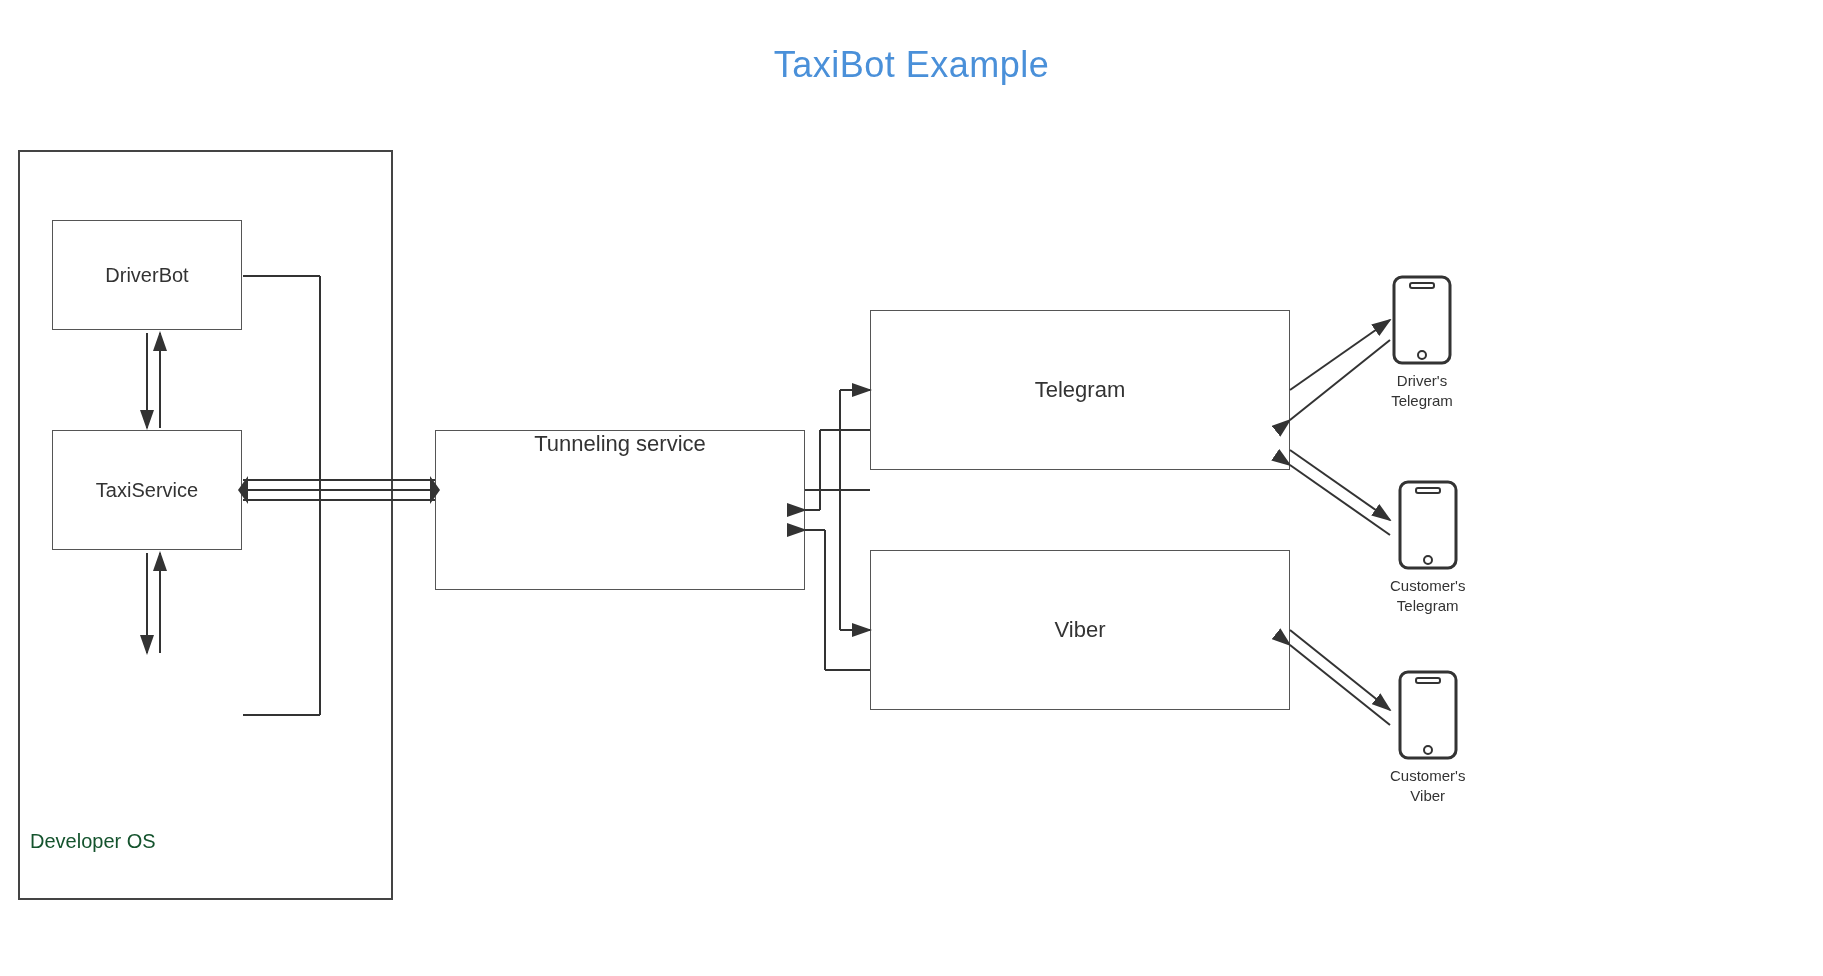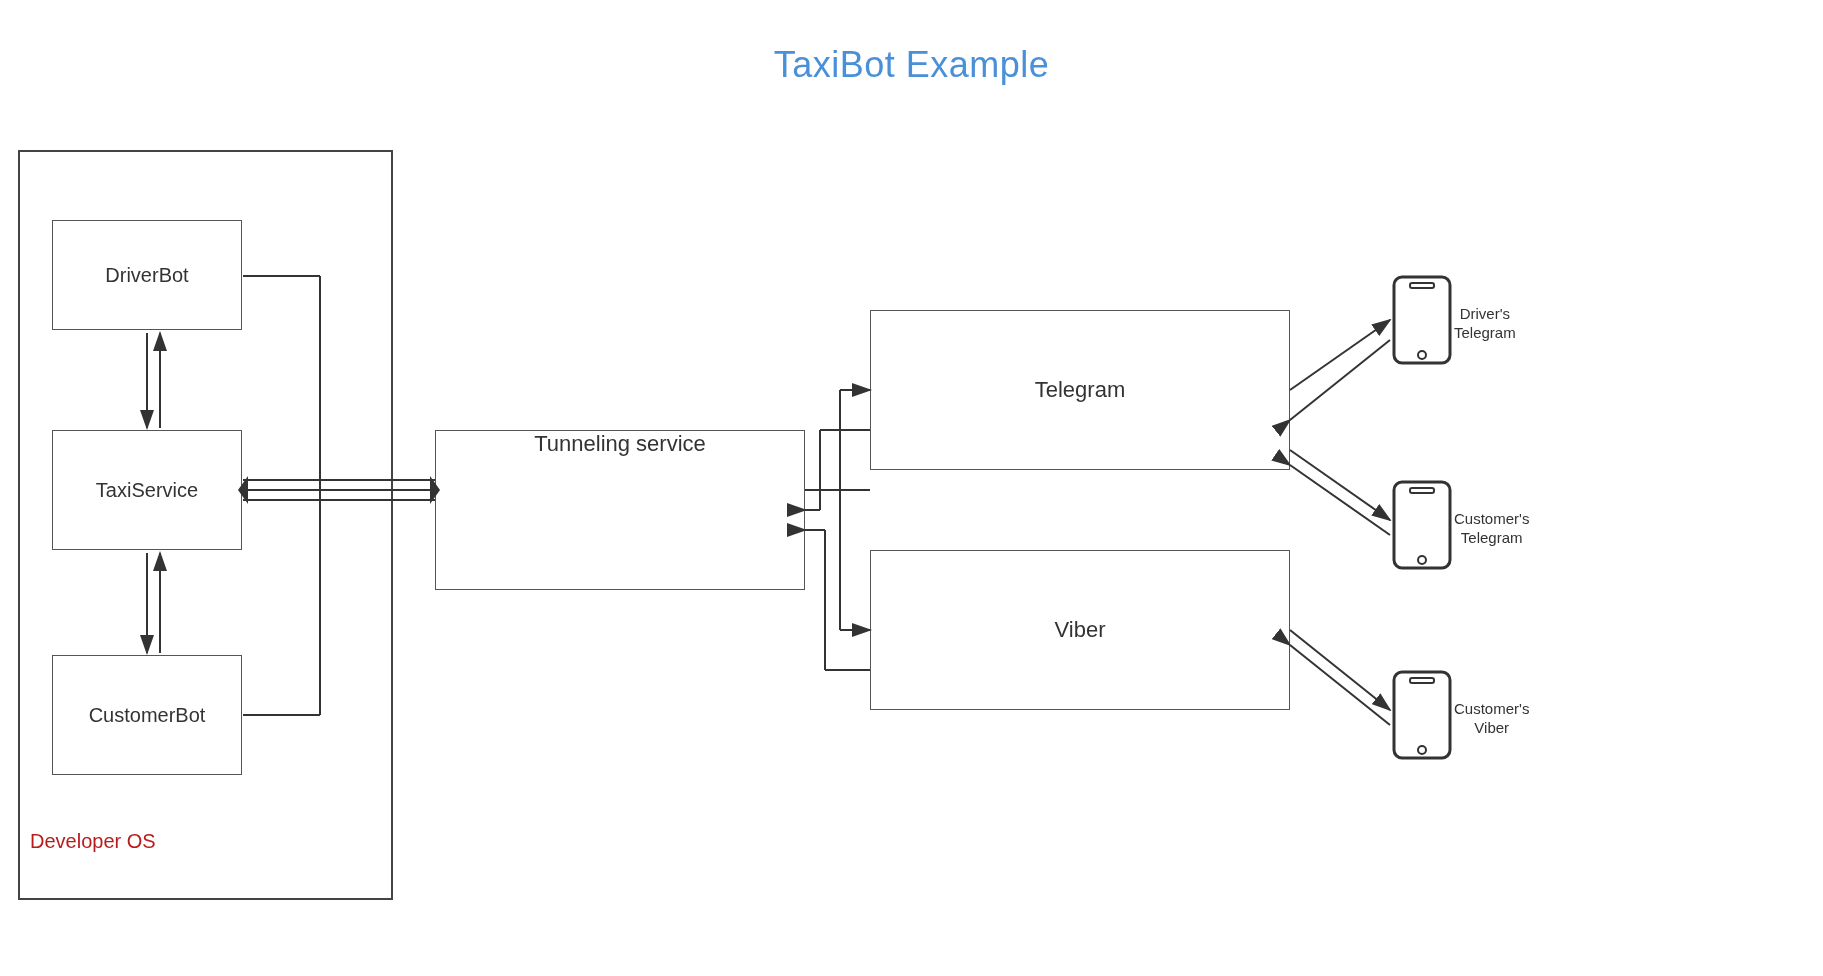--- a/index.html
+++ b/index.html
@@ -34,21 +34,21 @@
       width: 375px;
       height: 750px;
       border: 2px solid #444;
       background: transparent;
     }
     .dev-os-label {
       position: absolute;
       left: 30px;
       top: 740px;
       font-size: 20px;
-      color: #b91c1c;
+      color: #14532d;
     }
     
     .inner-box {
       position: absolute;
       border: 1.5px solid #555;
       background: #fff;
       display: flex;
       align-items: center;
       justify-content: center;
       font-size: 20px;
@@ -114,20 +114,21 @@
       display: flex;
       align-items: center;
       justify-content: center;
       font-size: 22px;
       color: #333;
     }
     
     .phone-icon-container {
       position: absolute;
       display: flex;
+      flex-direction: column;
       align-items: center;
       font-size: 15px;
       color: #333;
       text-align: center;
     }
     .phone-svg {
       width: 64px;
       height: 90px;
       margin-bottom: 6px;
     }
@@ -159,23 +160,20 @@
 <div class="diagram-area">
 
   <div class="dev-os-box"></div>
   <div class="dev-os-label">Developer OS</div>
 
   <div class="inner-box driverbot-box">
     <span>DriverBot</span>
   </div>
   <div class="inner-box taxiservice-box">
     <span>TaxiService</span>
-  </div>
-  <div class="inner-box customerbot-box">
-    <span>CustomerBot</span>
   </div>
 
   <div class="tunneling-box">
     <span>Tunneling service</span>
   </div>
 
   <div class="telegram-box">
     <span>Telegram</span>
   </div>
 

